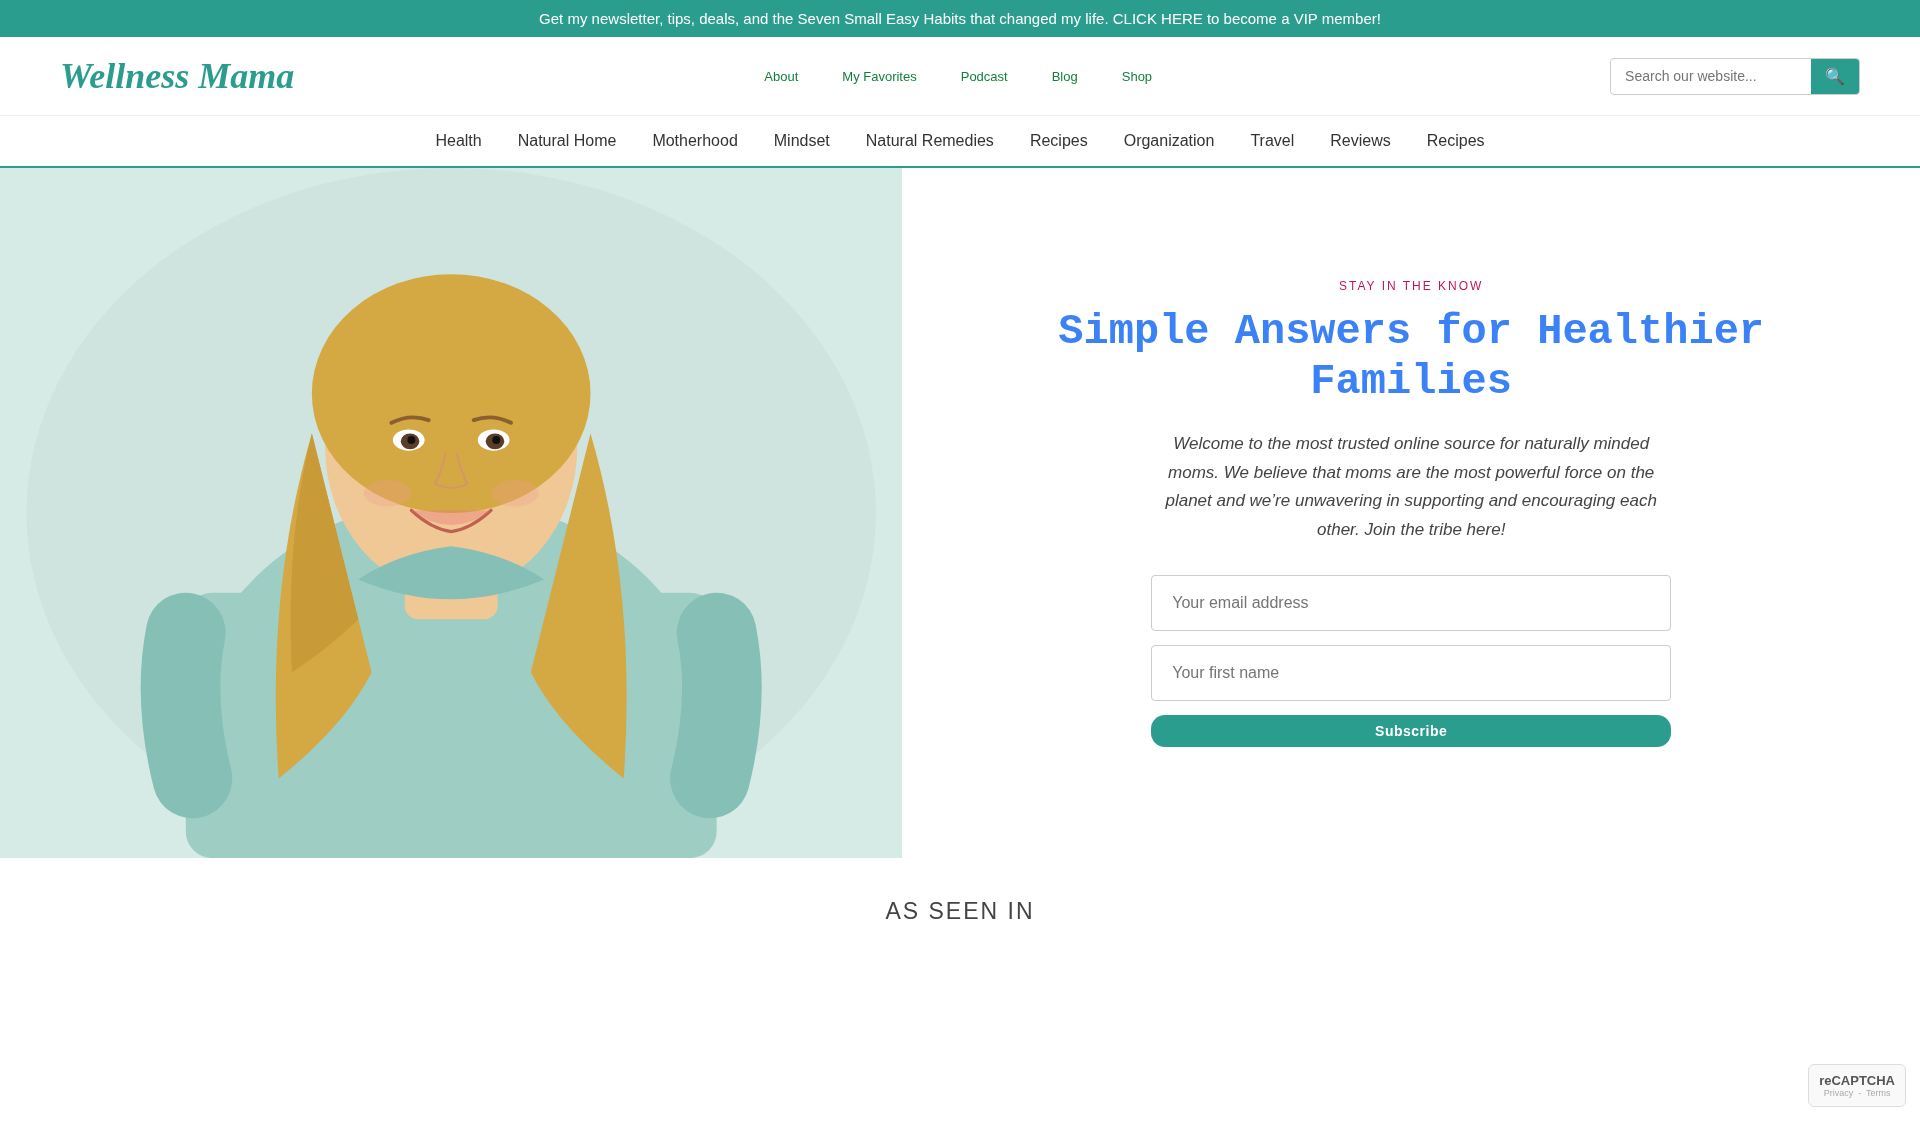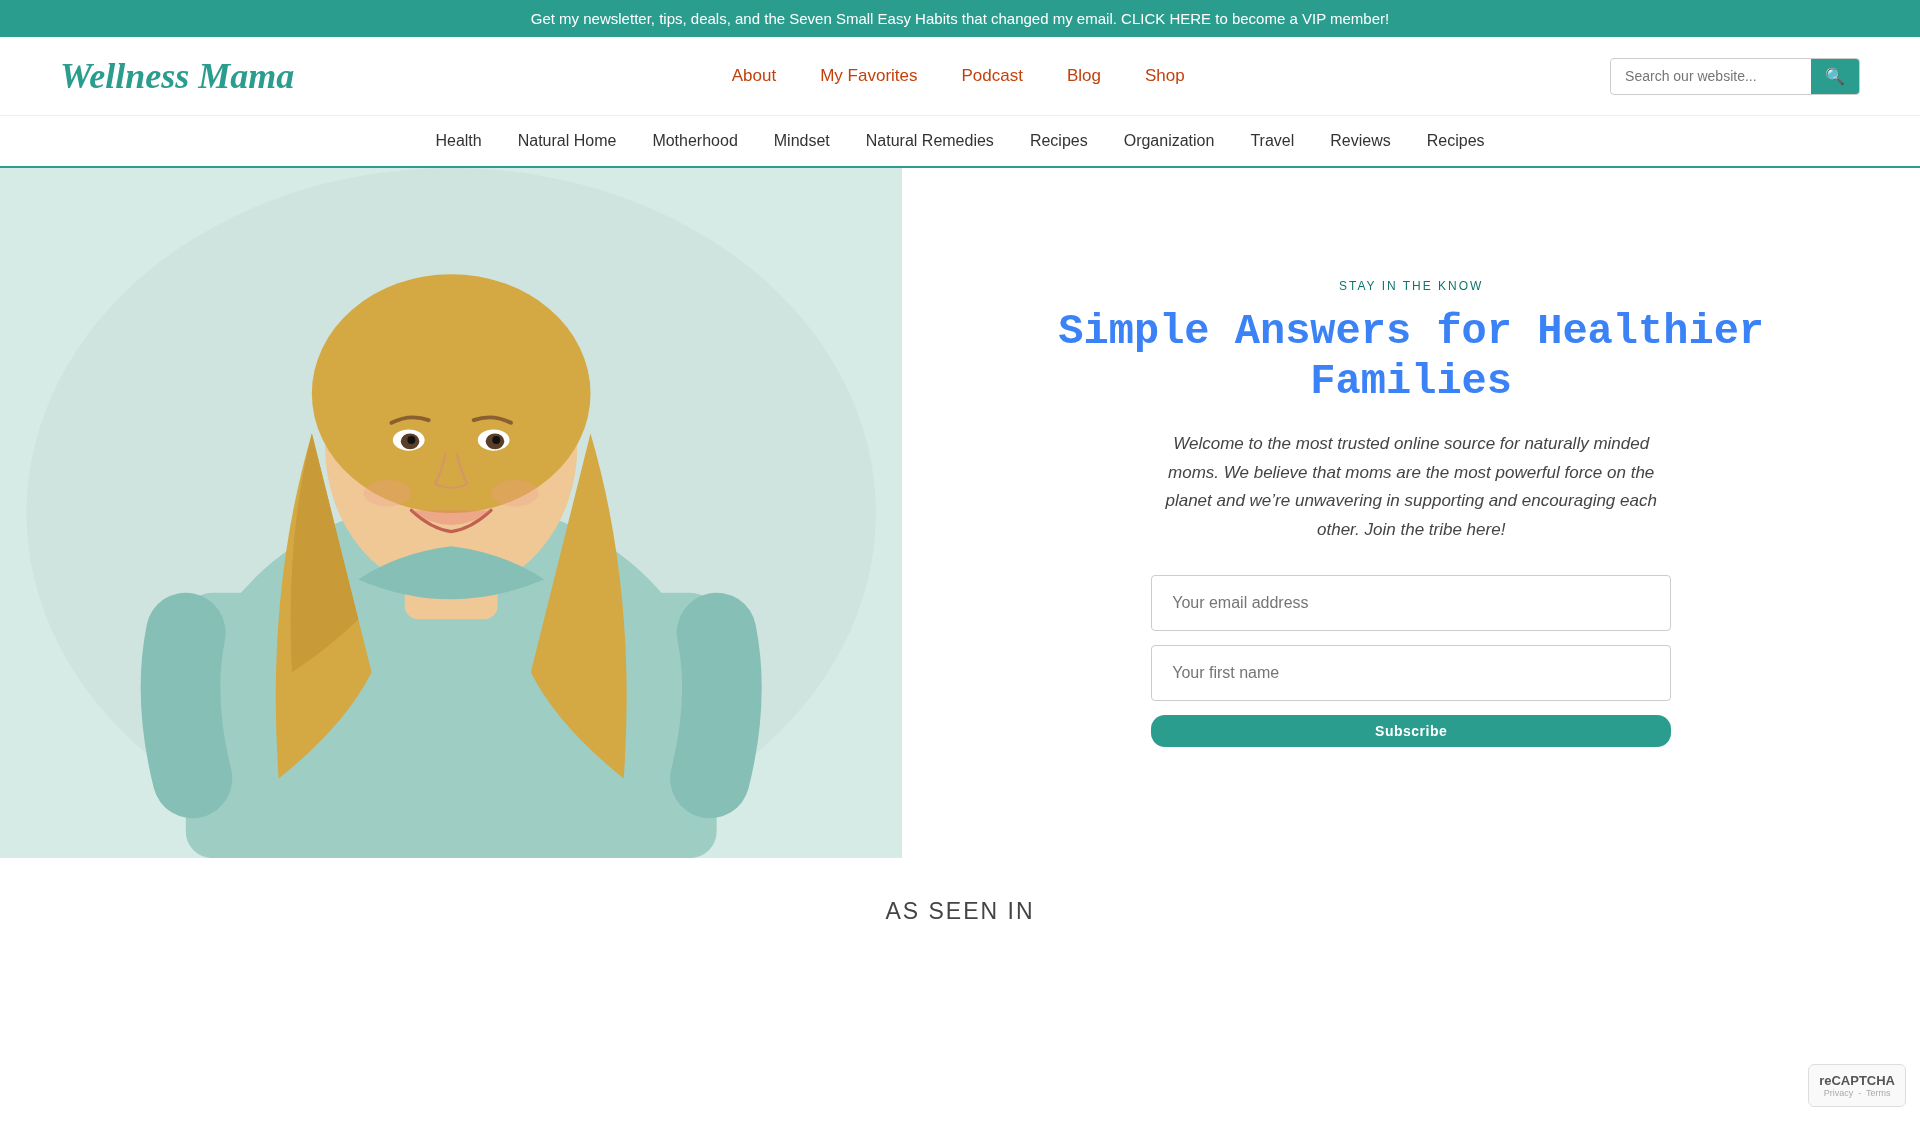--- a/index.html
+++ b/index.html
@@ -33,22 +33,22 @@
       font-weight: bold;
       white-space: nowrap;
     }
     .main-nav {
       display: flex;
       align-items: center;
       gap: 32px;
     }
     .main-nav a {
       text-decoration: none;
-      color: #c2410c;
-      font-size: 17px;
+      color: #15803d;
+      font-size: 13px;
       font-family: Arial, sans-serif;
       margin-left: 12px;
     }
     .search-bar {
       display: flex;
       align-items: center;
       border: 1px solid #ccc;
       border-radius: 4px;
       overflow: hidden;
     }
@@ -108,21 +108,21 @@
       flex-direction: column;
       align-items: center;
       justify-content: center;
       padding: 50px 60px;
       background: #fff;
     }
     .stay-label {
       font-size: 12px;
       font-family: Arial, sans-serif;
       letter-spacing: 2px;
-      color: #0f766e;
+      color: #be185d;
       text-transform: uppercase;
       margin-bottom: 14px;
     }
     .hero-title {
       font-size: 42px;
       font-family: Liberation Mono, monospace;
       font-weight: 900;
       color: #3b82f6;
       text-align: center;
       line-height: 1.2;
@@ -198,21 +198,21 @@
     .recaptcha-badge .rc-title {
       font-size: 13px;
       color: #555;
       font-weight: bold;
     }
   </style>
 </head>
 <body>
 
 <div class="top-banner">
-  <span>Get my newsletter, tips, deals, and the Seven Small Easy Habits that changed my email. CLICK HERE to become a VIP member!</span>
+  <span>Get my newsletter, tips, deals, and the Seven Small Easy Habits that changed my life. CLICK HERE to become a VIP member!</span>
 </div>
 
 <header class="header">
   <div class="logo">Wellness Mama</div>
 
   <nav class="main-nav">
     <a href="#">About</a>
     <a href="#">My Favorites</a>
     <a href="#">Podcast</a>
     <a href="#">Blog</a>

